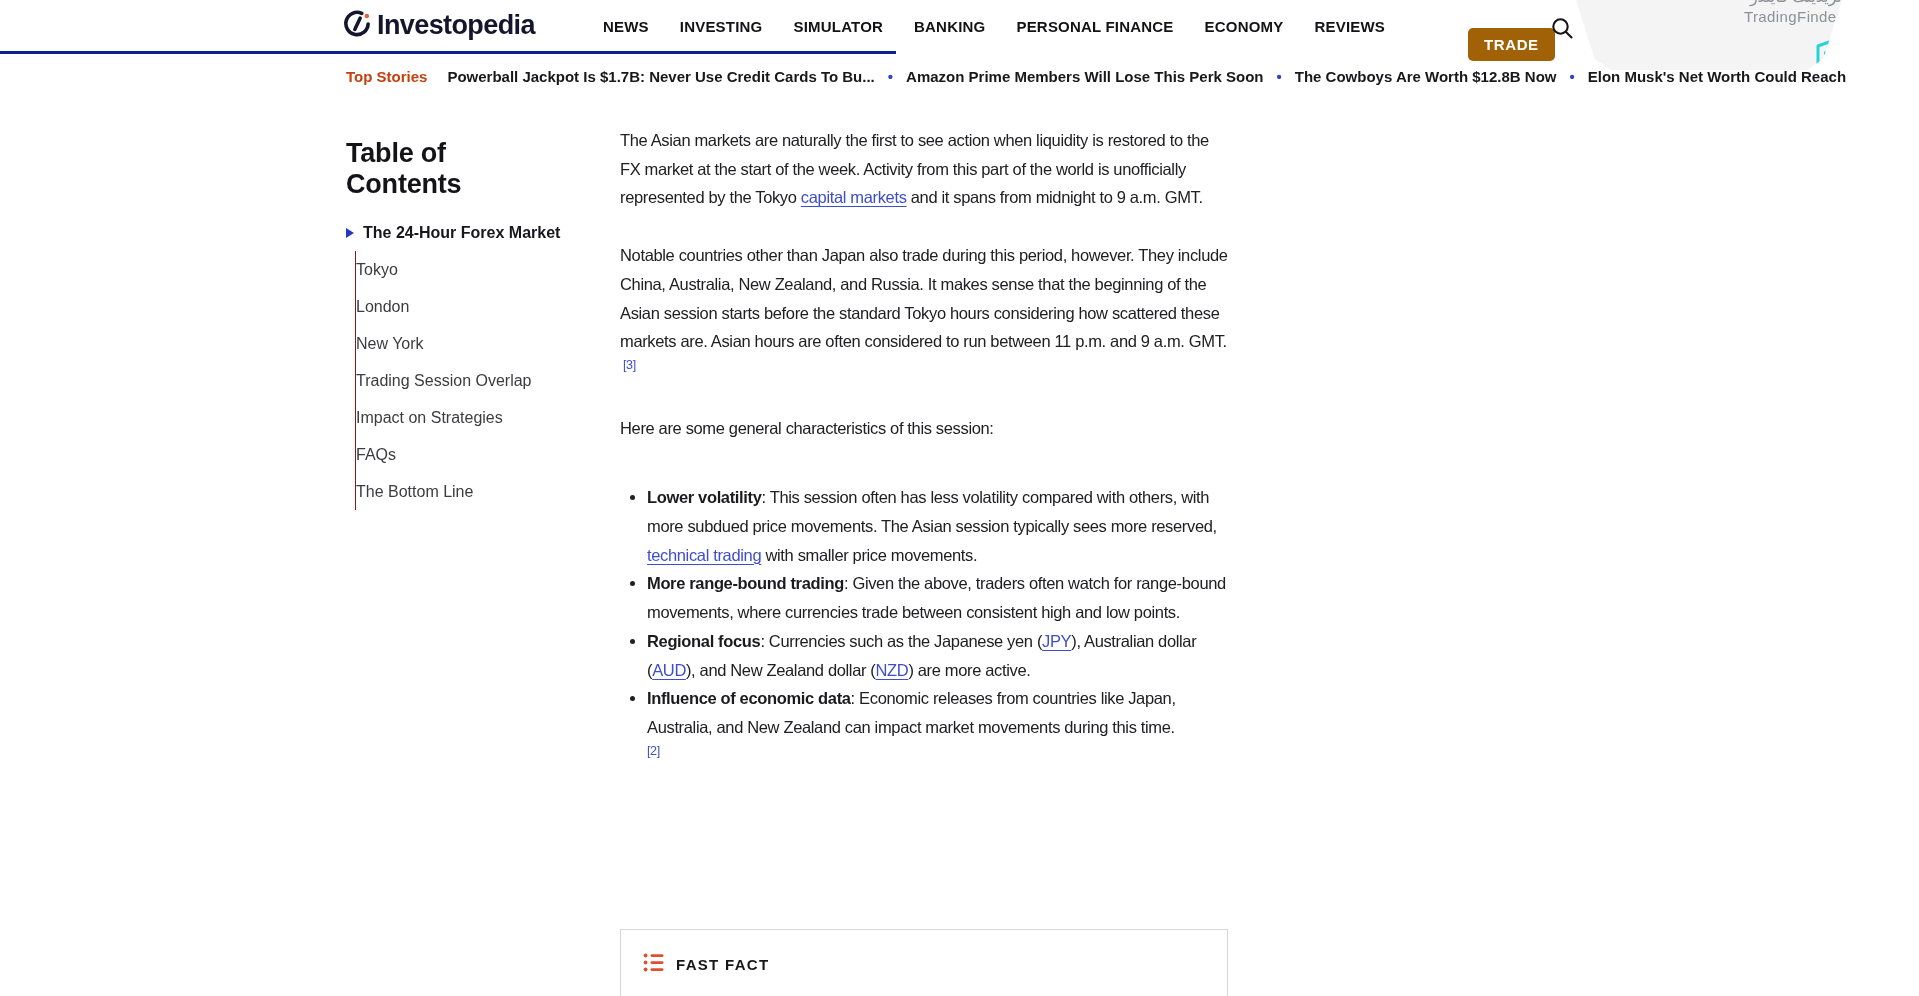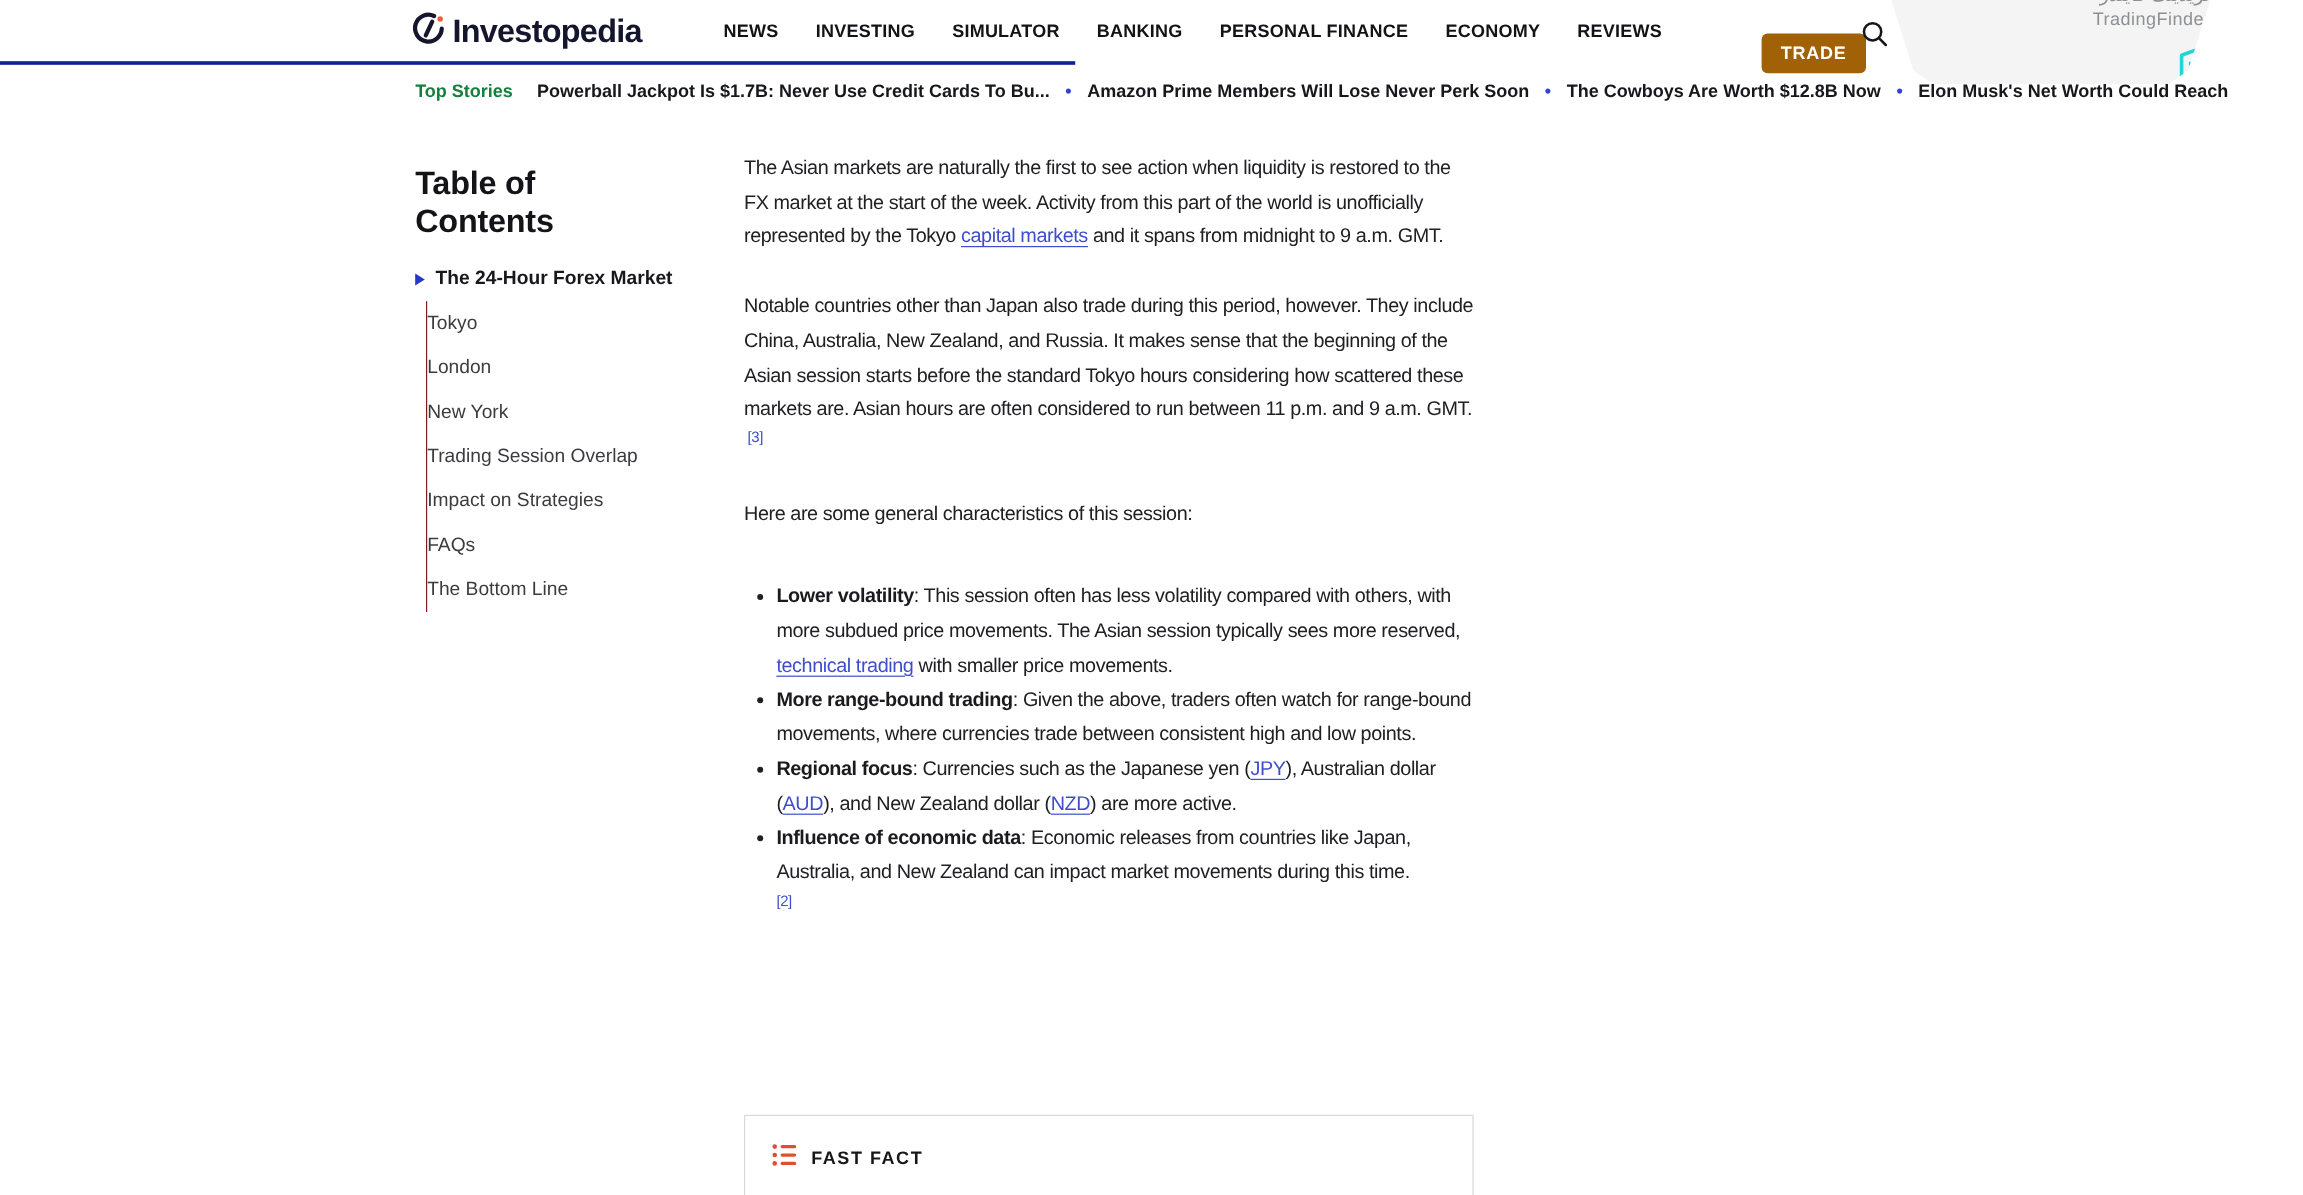--- a/index.html
+++ b/index.html
@@ -26,21 +26,21 @@
   .search-btn { position:absolute; left:1550px; top:16px; width:24px; height:24px; cursor:pointer; }
 
   .progress-bar { position:absolute; top:51px; left:0; width:896px; height:3px; background:#0d2097; z-index:6; }
 
   
   .ticker {
     position:absolute; top:60px; left:346px; width:1573px; height:32px;
     display:flex; align-items:center; gap:13px;
     font-size:15px; white-space:nowrap; overflow:hidden; z-index:4;
   }
-  .ticker-label { color:#15803d; font-weight:700; margin-right:7px; cursor:pointer; }
+  .ticker-label { color:#c2410c; font-weight:700; margin-right:7px; cursor:pointer; }
   .ticker-item { color:#17171c; font-weight:600; cursor:pointer; }
   .ticker-sep { color:#3344cc; font-weight:700; }
 
   
   .watermark {
     position:absolute; top:0; left:1576px; width:266px; height:70px;
     background:#f4f4f5; z-index:20;
     display:flex; align-items:flex-end; justify-content:center; gap:13px;
     clip-path: polygon(0 0, 100% 0, 93% 84%, 87% 100%, 13% 100%, 7% 84%);
     flex-direction: column;
@@ -115,21 +115,21 @@
     </svg>
   </div>
 </div>
 
 <div class="progress-bar"></div>
 
 <div class="ticker">
   <span class="ticker-label">Top Stories</span>
   <span class="ticker-item">Powerball Jackpot Is $1.7B: Never Use Credit Cards To Bu...</span>
   <span class="ticker-sep">•</span>
-  <span class="ticker-item">Amazon Prime Members Will Lose Never Perk Soon</span>
+  <span class="ticker-item">Amazon Prime Members Will Lose This Perk Soon</span>
   <span class="ticker-sep">•</span>
   <span class="ticker-item">The Cowboys Are Worth $12.8B Now</span>
   <span class="ticker-sep">•</span>
   <span class="ticker-item">Elon Musk's Net Worth Could Reach</span>
 </div>
 
 <div class="watermark">
   <div class="wm-text">
     <span class="wm-fa">تریدینگ فایندر</span>
     <span class="wm-en">TradingFinder</span>

